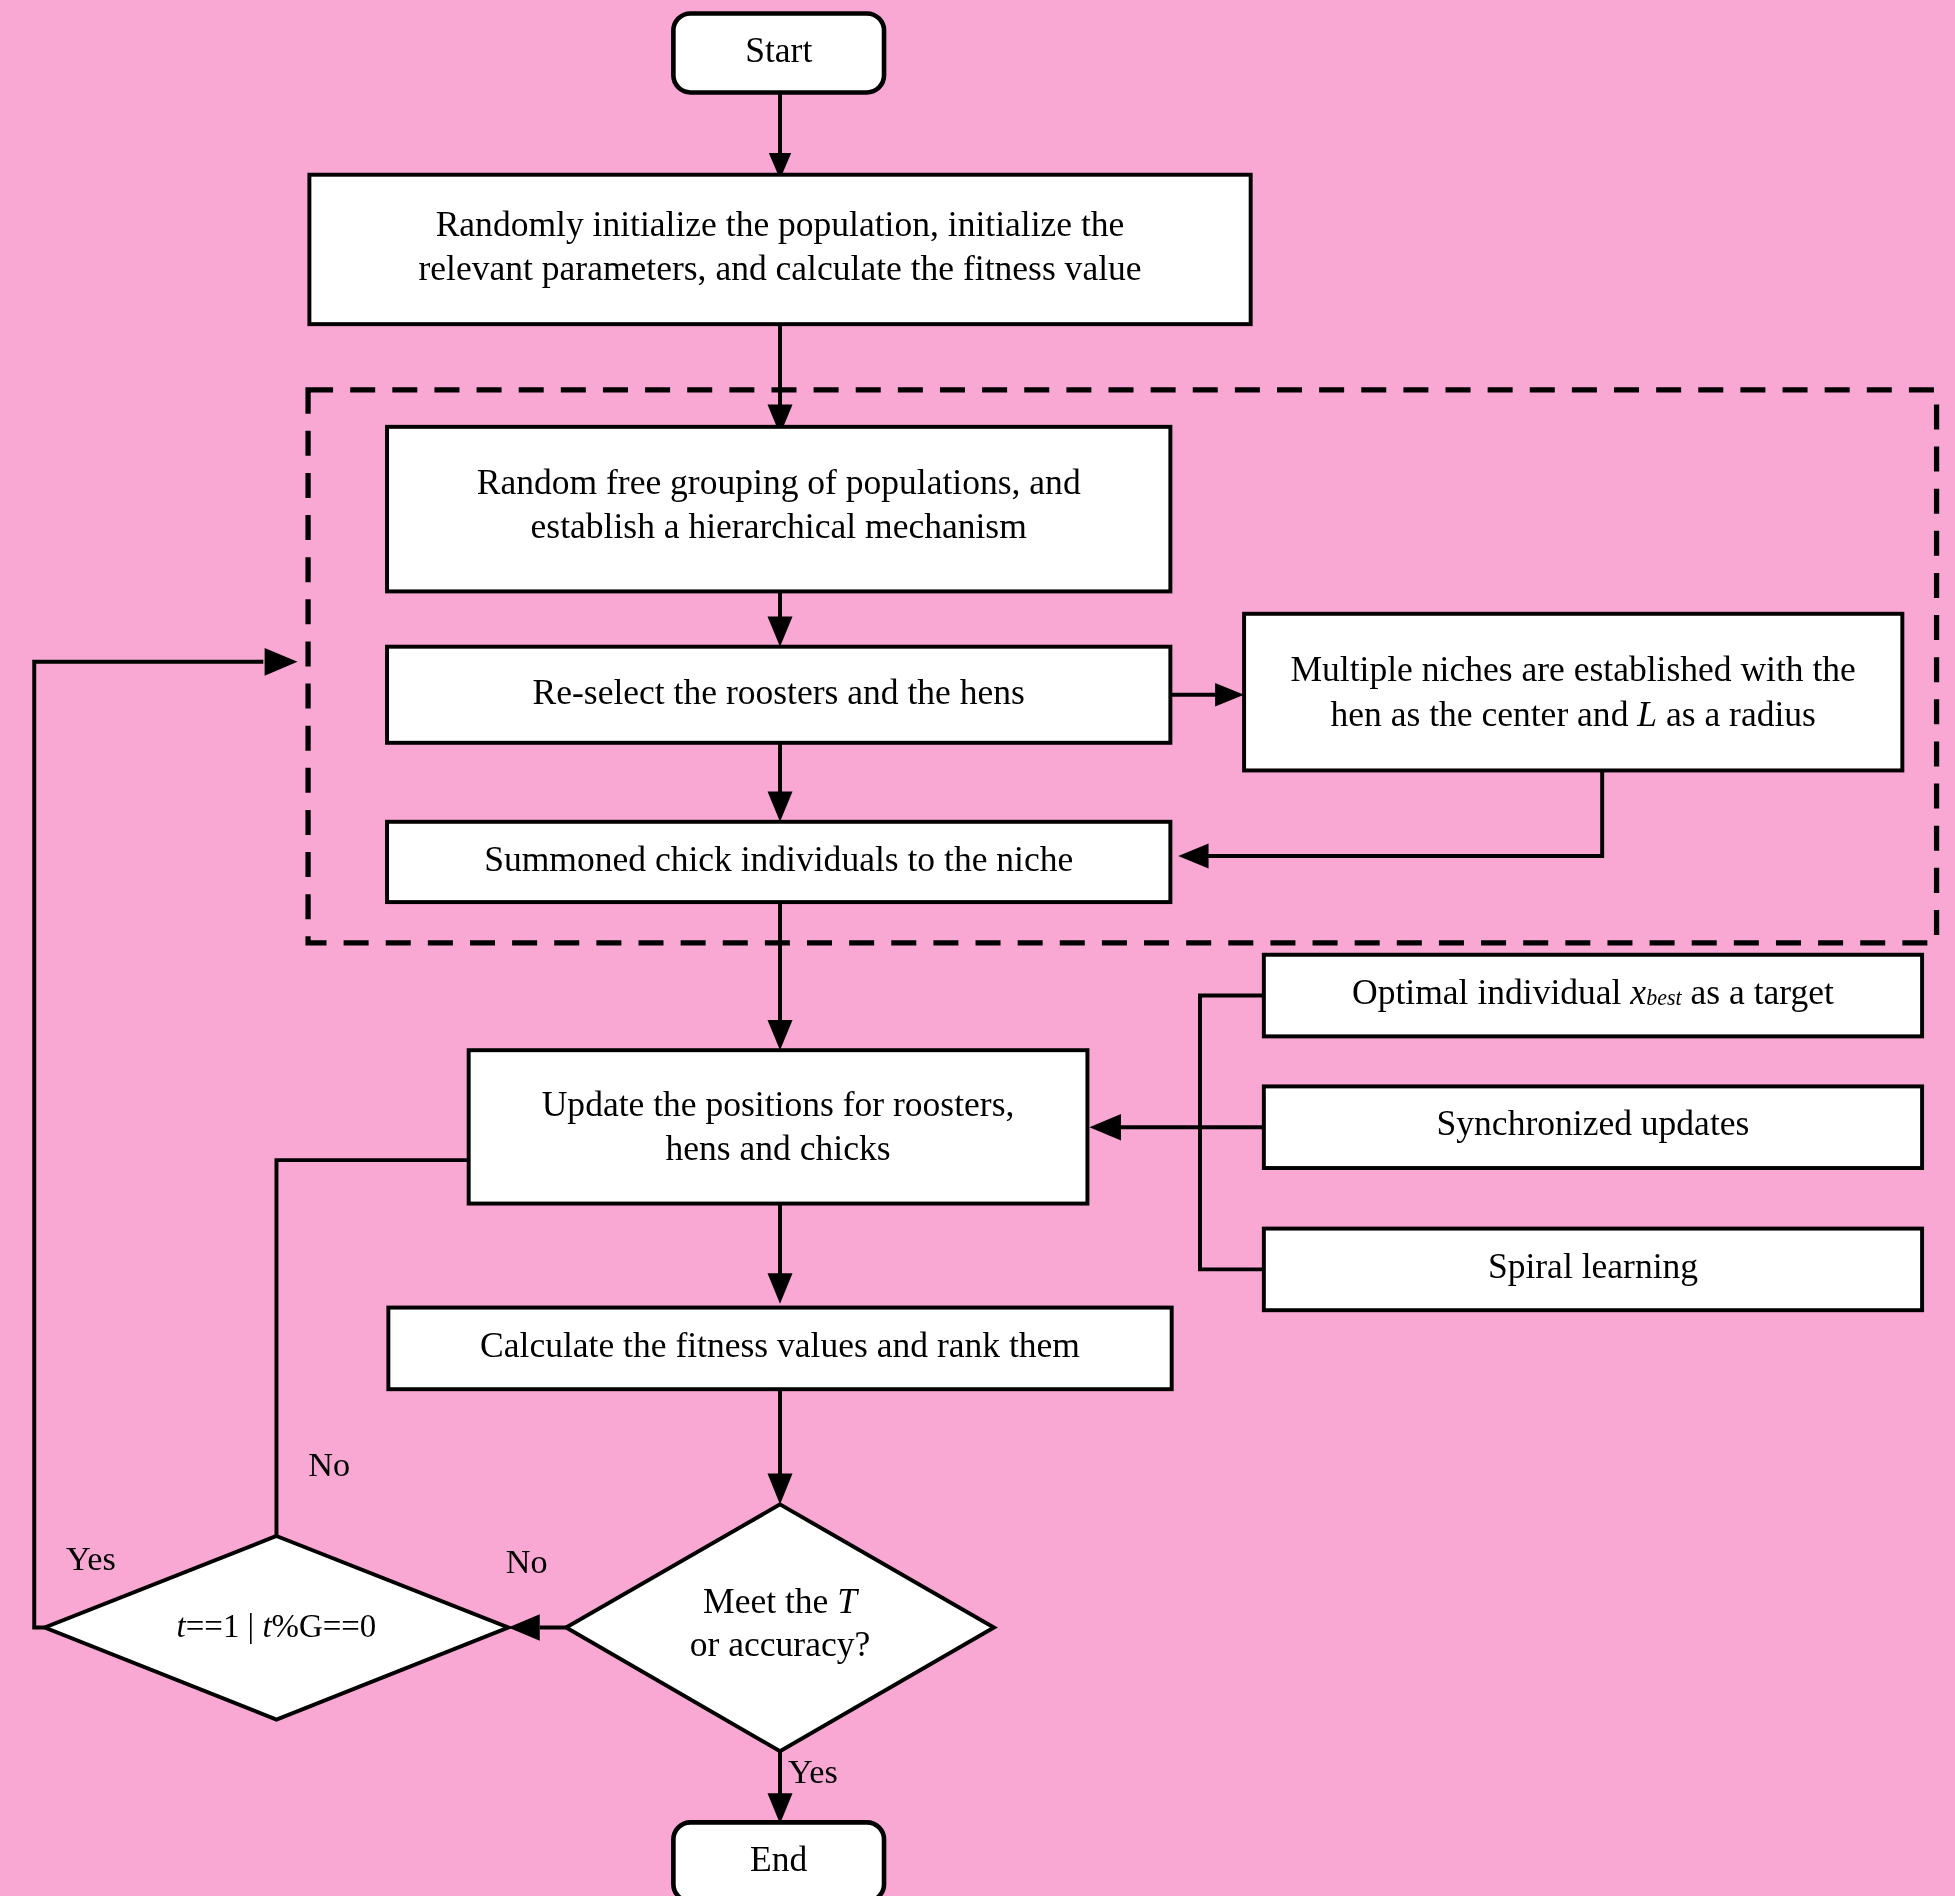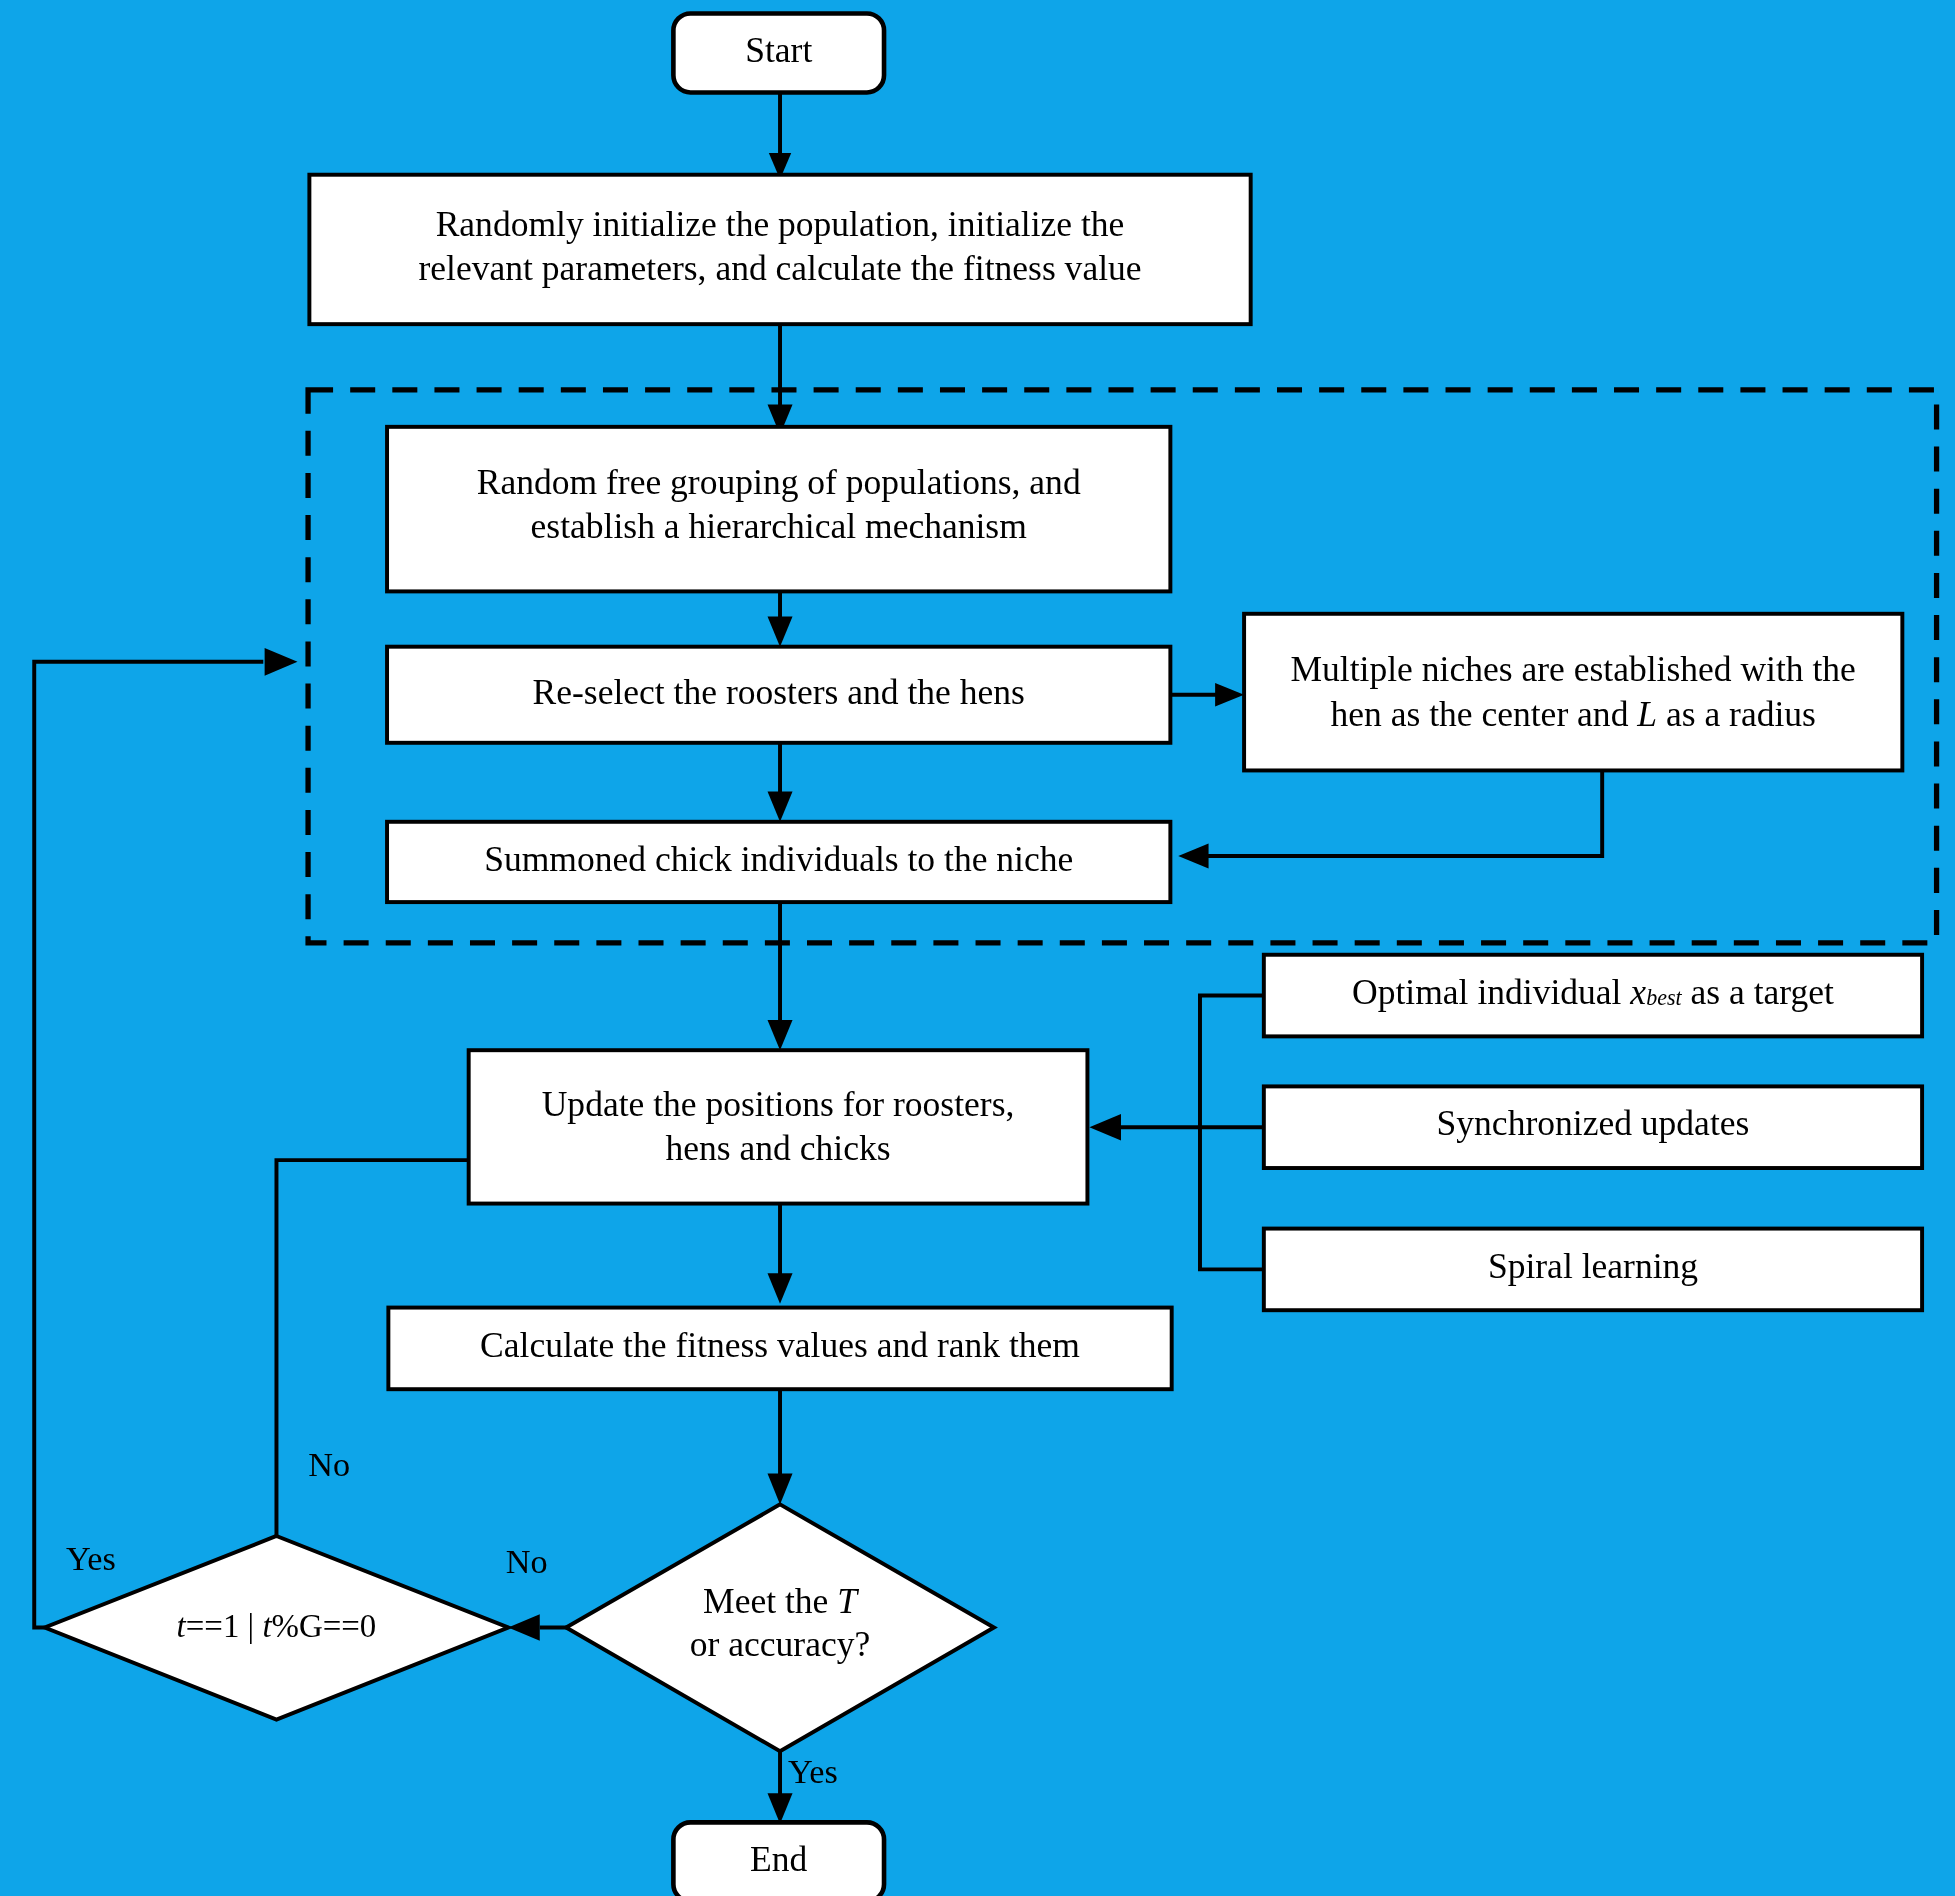--- a/index.html
+++ b/index.html
@@ -4,21 +4,21 @@
 <style>
   html, body {
     margin: 0;
     padding: 0;
     background: #ffffff;
   }
   #page {
     position: relative;
     width: 1955px;
     height: 1897px;
-    background: #0ea5e9;
+    background: #f9a8d4;
     font-family: "Liberation Serif", "DejaVu Serif", serif;
   }
   svg#flow {
     display: block;
     width: 1955px;
     height: 1897px;
   }
   .node-text {
     font-family: "Liberation Serif", "DejaVu Serif", serif;
     font-size: 54px;

